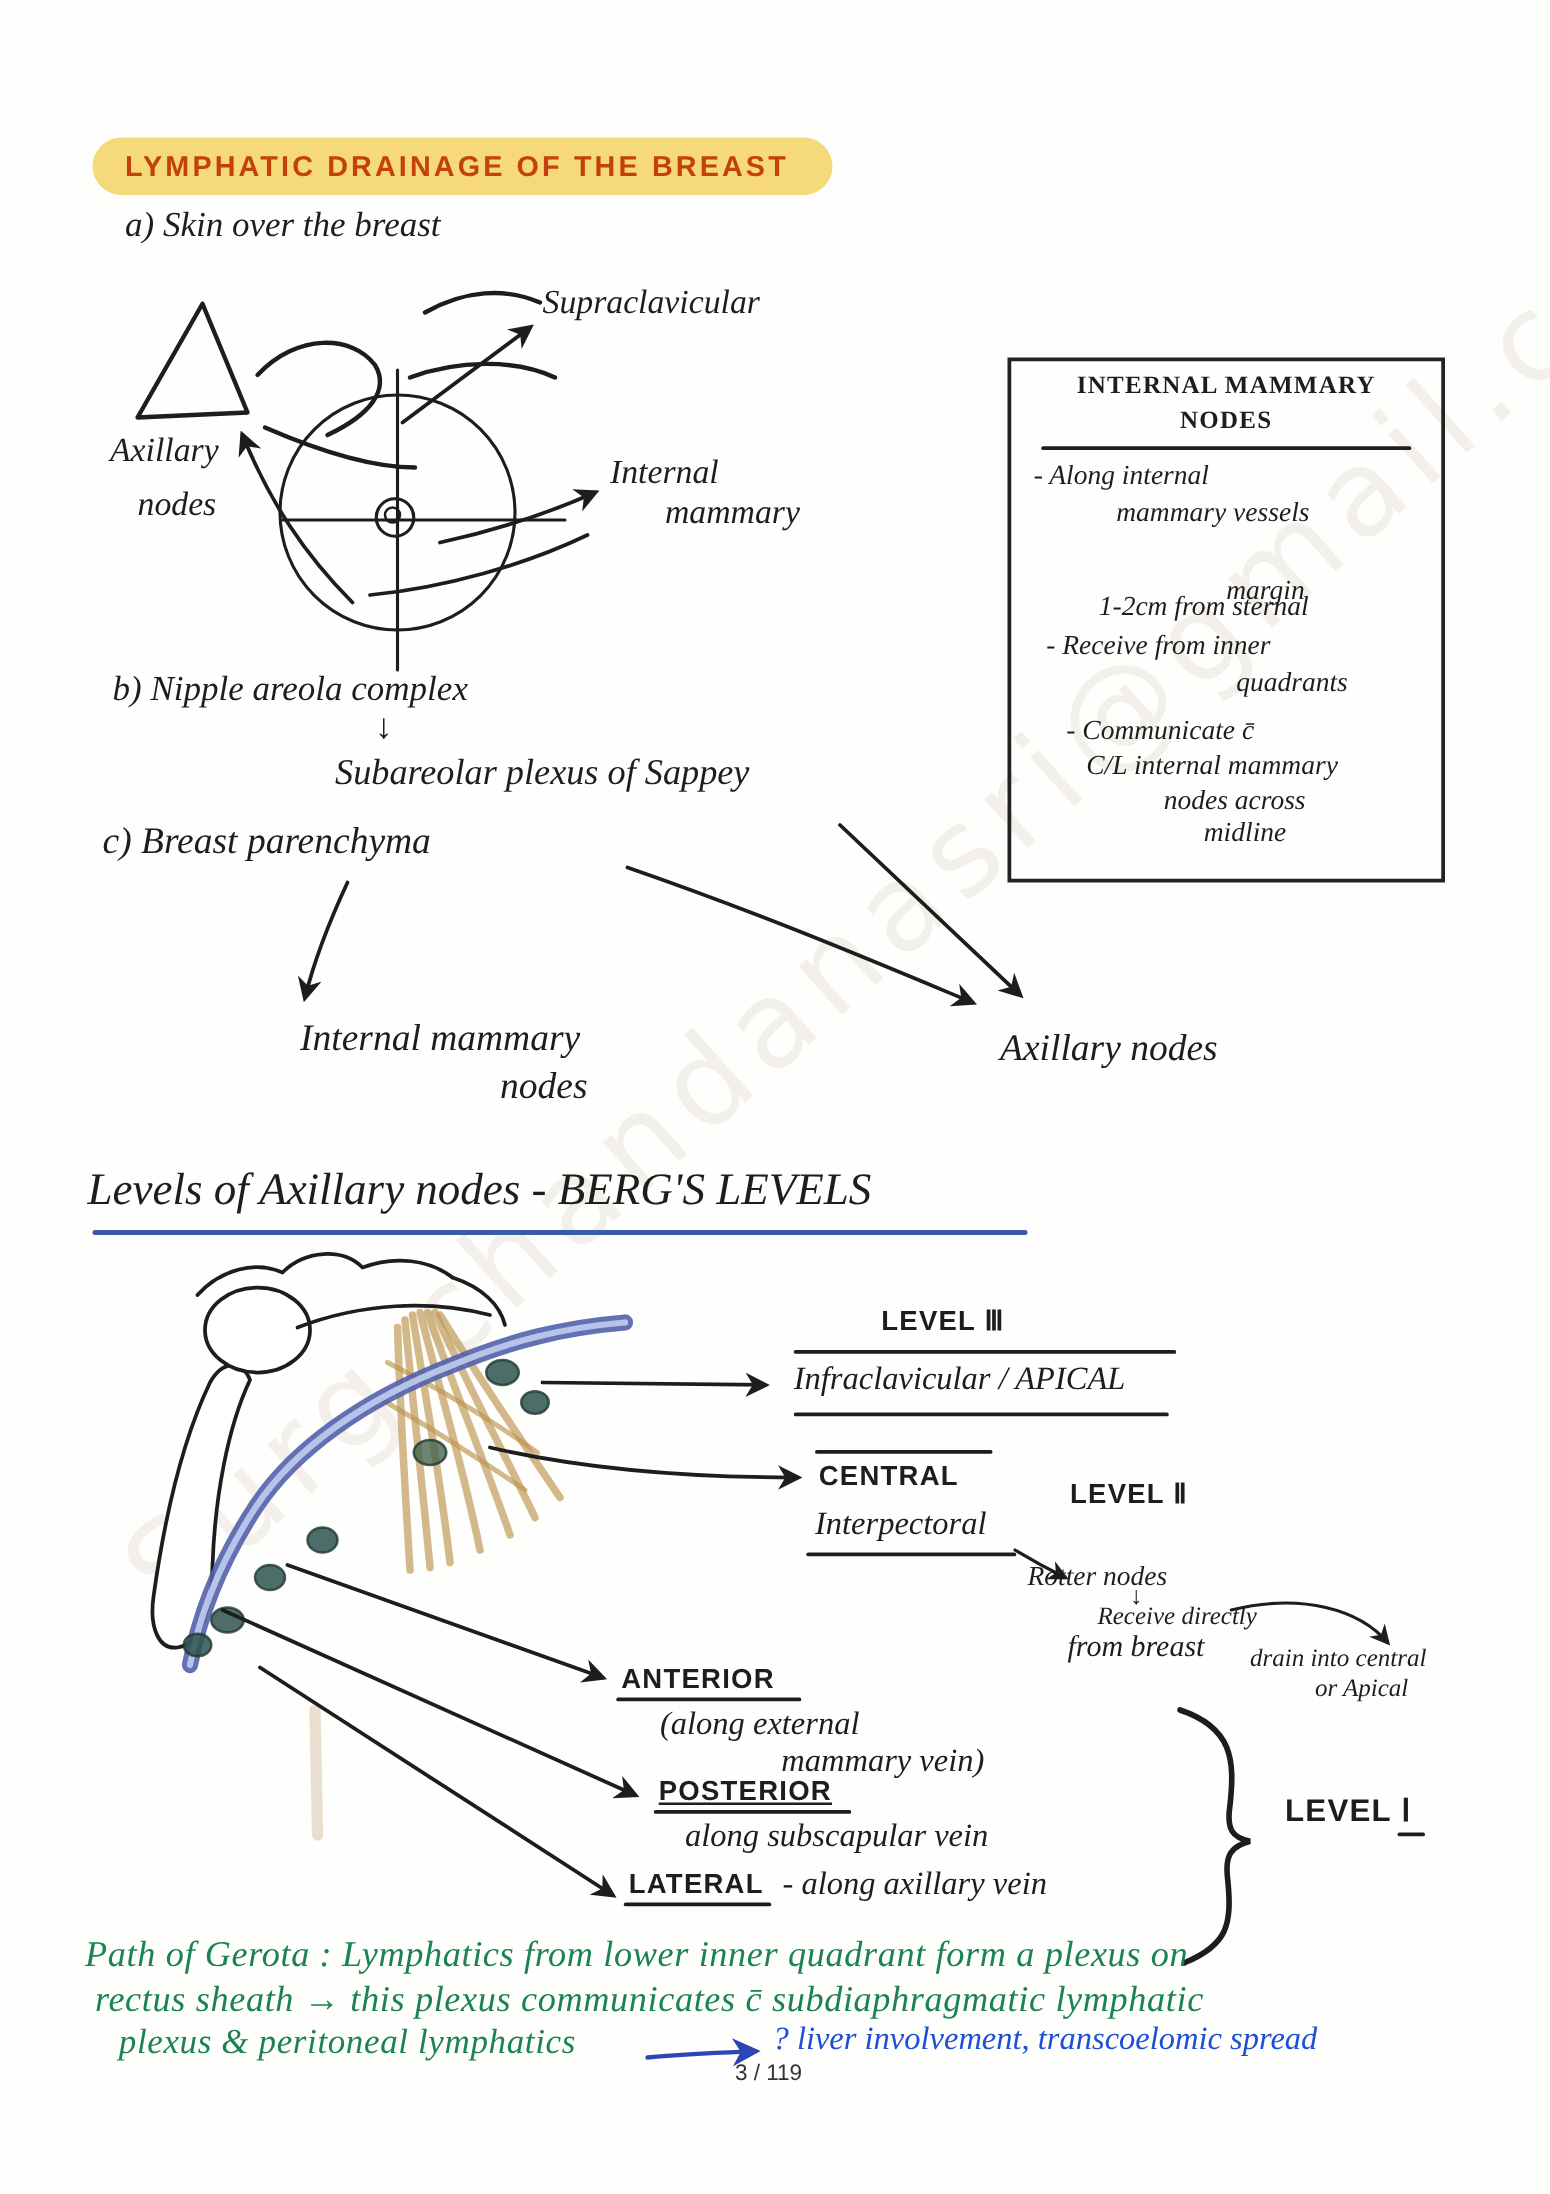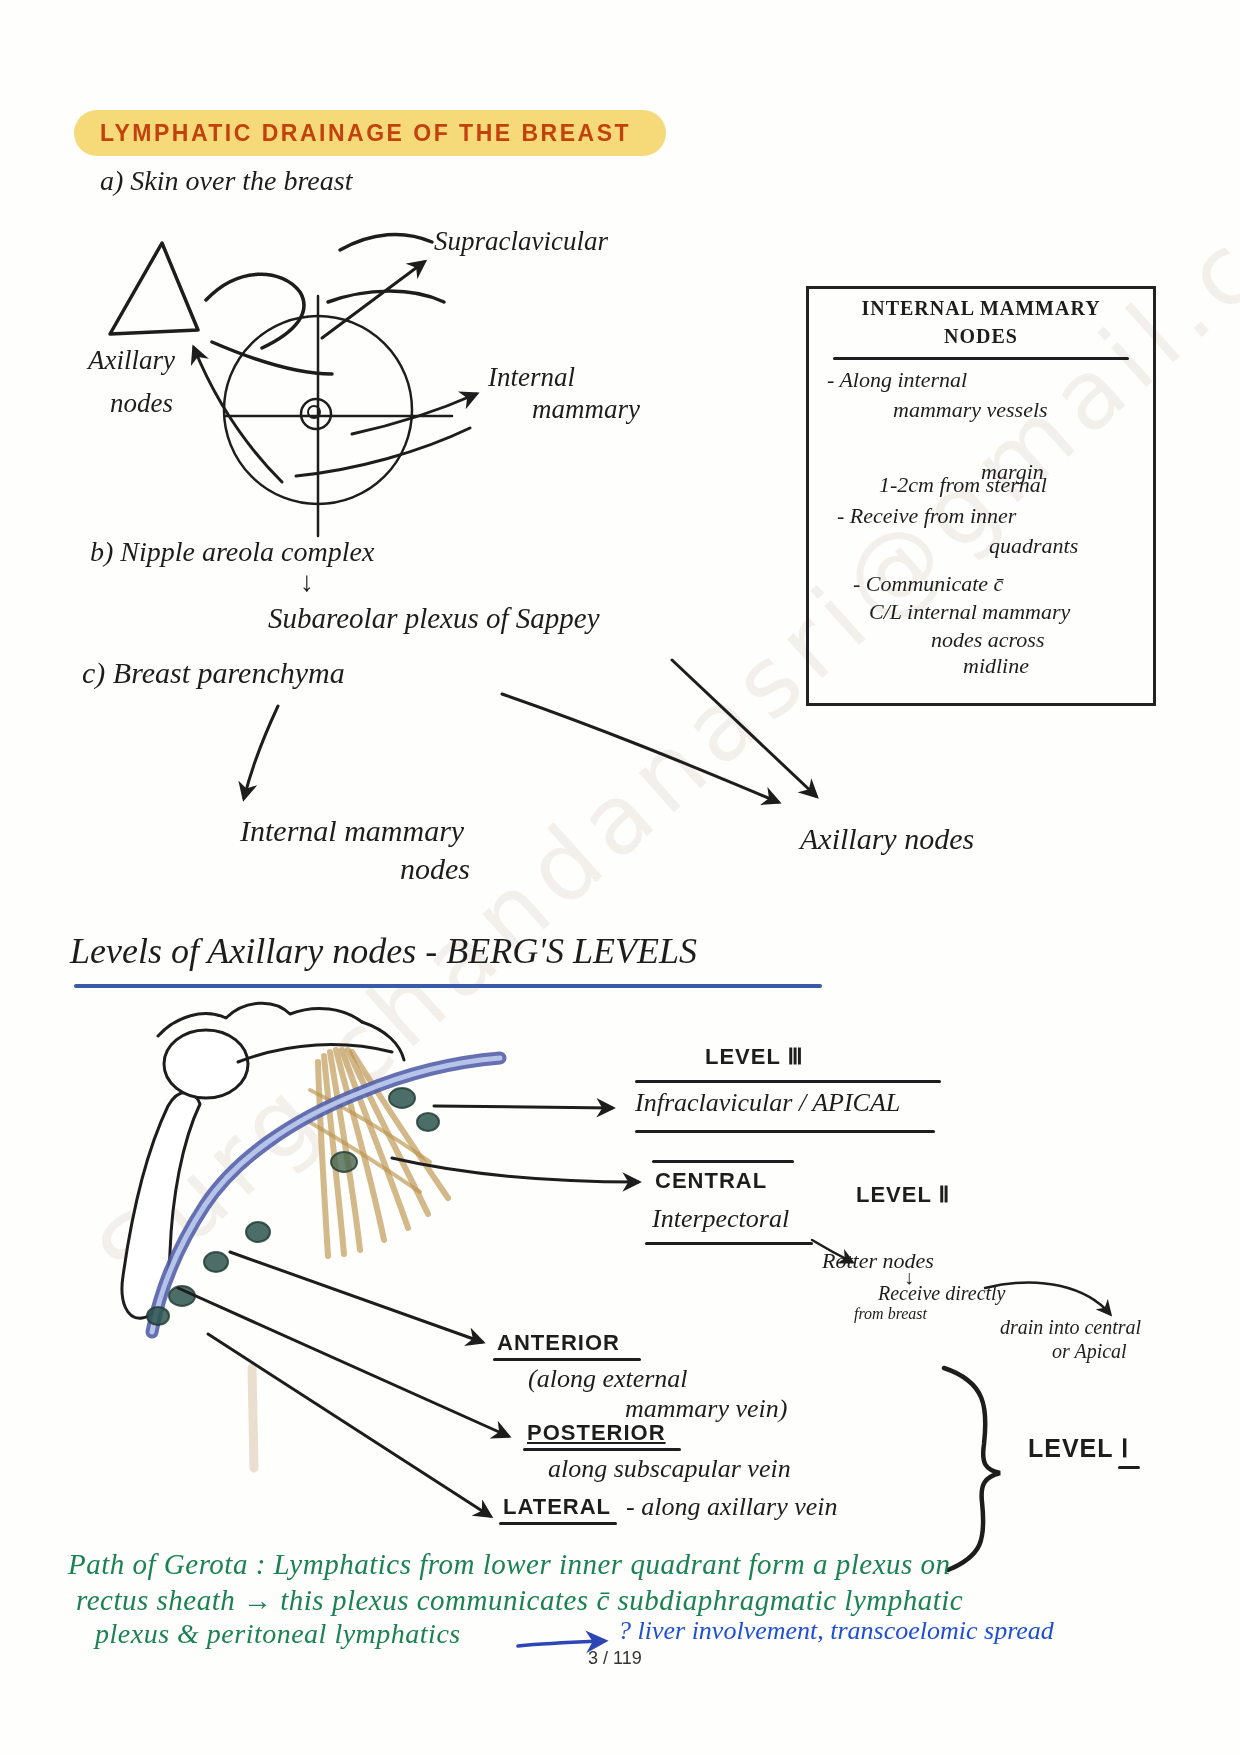--- a/index.html
+++ b/index.html
@@ -165,21 +165,21 @@
   <div class="rule" style="left:635px;top:1130px;width:300px;height:2.5px;"></div>
 
   <div class="rule" style="left:652px;top:1160px;width:142px;height:2.5px;"></div>
   <span class="abs hp" style="left:655px;top:1168px;font-size:22px;">CENTRAL</span>
   <span class="abs hp" style="left:856px;top:1182px;font-size:22px;">LEVEL Ⅱ</span>
   <span class="abs hw" style="left:652px;top:1204px;font-size:26px;">Interpectoral</span>
   <div class="rule" style="left:645px;top:1242px;width:168px;height:2.5px;"></div>
   <span class="abs hw" style="left:822px;top:1248px;font-size:22px;">Rotter nodes</span>
   <span class="abs" style="left:904px;top:1266px;font-size:20px;">↓</span>
   <span class="abs hw" style="left:836px;top:1282px;font-size:20px;margin-left:42px;">Receive directly</span>
-  <span class="abs hw" style="left:854px;top:1305px;font-size:16px;">from breast</span>
+  <span class="abs hw" style="left:854px;top:1305px;font-size:24px;">from breast</span>
   <span class="abs hw" style="left:1000px;top:1316px;font-size:20px;">drain into central</span>
   <span class="abs hw" style="left:1052px;top:1340px;font-size:20px;">or Apical</span>
 
   <span class="abs hp" style="left:497px;top:1330px;font-size:22px;">ANTERIOR</span>
   <div class="rule" style="left:493px;top:1358px;width:148px;height:2.5px;"></div>
   <span class="abs hw" style="left:492px;top:1364px;font-size:26px;margin-left:36px;">(along external</span>
   <span class="abs hw" style="left:625px;top:1394px;font-size:26px;">mammary vein)</span>
   <span class="abs hp" style="left:527px;top:1420px;font-size:22px;text-decoration:underline;">POSTERIOR</span>
   <div class="rule" style="left:523px;top:1448px;width:158px;height:2.5px;"></div>
   <span class="abs hw" style="left:548px;top:1454px;font-size:26px;">along subscapular vein</span>

